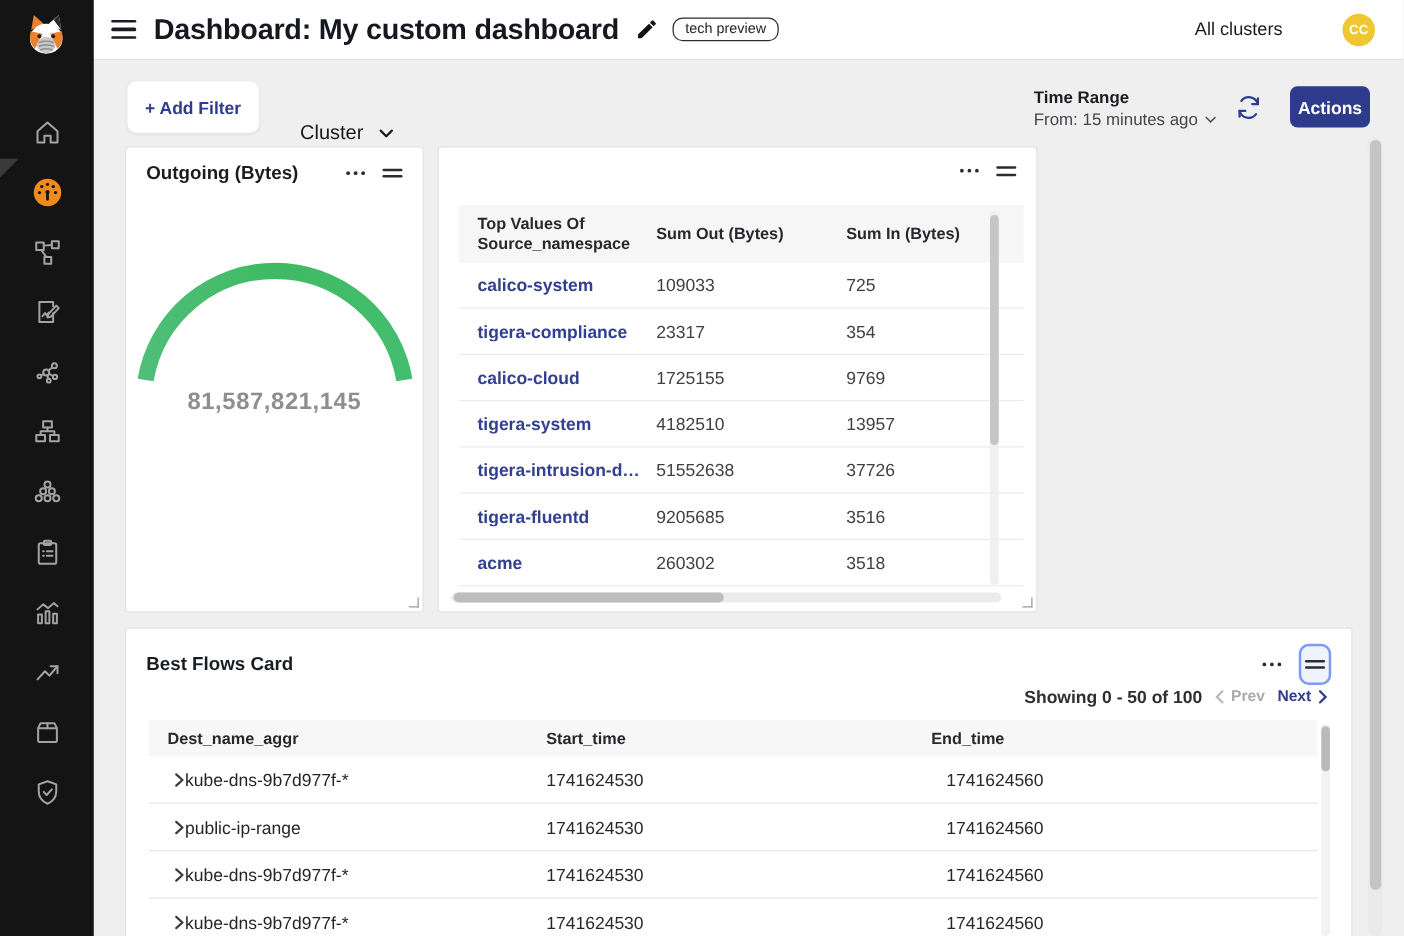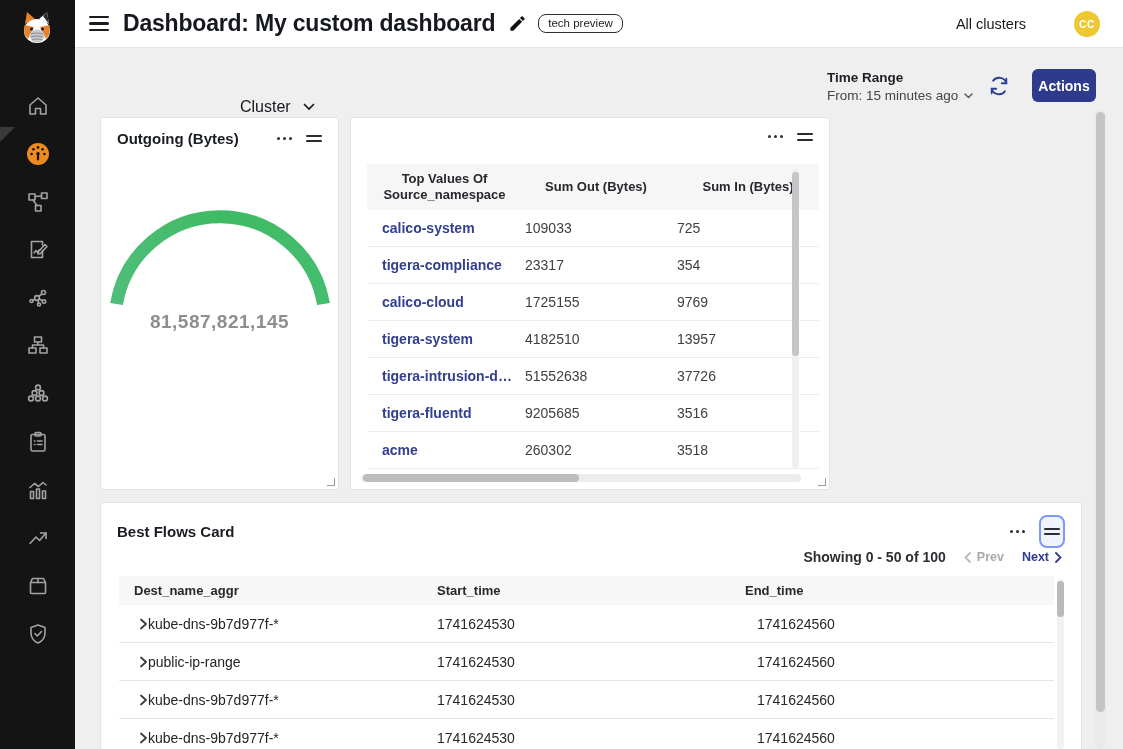--- a/index.html
+++ b/index.html
@@ -58,40 +58,40 @@
   .drag-handle i { width:16px; height:2px; background:#2c2c2e; border-radius:1px; }
 
   #card-outgoing { left:100px; top:117px; width:239px; height:373px; }
   .gauge-wrap { position:absolute; left:9px; top:82px; width:220px; height:130px; }
   .gauge-value { position:absolute; left:0; top:193px; width:100%; text-align:center;
                  font-size:19px; font-weight:700; color:#8e8e90; letter-spacing:.5px; }
 
   #card-datavol { left:350px; top:117px; width:480px; height:373px; }
   .dv-table { position:absolute; left:16px; top:46px; width:452px; }
   .dv-header { display:grid; grid-template-columns:150px 150px 1fr; align-items:center;
-               min-height:46px; background:#f6f6f7; font-size:13px; font-weight:700; color:#26282c; line-height:1.25;text-align:center; }
+               min-height:46px; background:#f6f6f7; font-size:13px; font-weight:700; color:#26282c; line-height:1.25; }
   .dv-header .h1 { padding-left:15px; padding-right:10px; }
   .dv-header .h2 { padding-left:8px; }
   .dv-header .h3 { padding-left:10px; }
   .dv-row { display:grid; grid-template-columns:150px 150px 1fr; align-items:center;
             height:37px; border-bottom:1px solid #ececee; }
   .dv-row .ns { padding-left:15px; padding-right:6px; font-size:14px; font-weight:700; color:#32408f;
                 white-space:nowrap; overflow:hidden; cursor:pointer; }
   .dv-row .num { padding-left:8px; font-size:14px; color:#404040; }
   .dv-row .num3 { padding-left:10px; }
   .dv-vscroll { position:absolute; left:441px; top:51px; width:7px; height:299px; background:#f0f0f1; border-radius:4px; }
   .dv-vscroll .thumb { position:absolute; left:0; top:3px; width:7px; height:184px; background:#c6c6c8; border-radius:4px; cursor:grab; }
   .dv-hscroll { position:absolute; left:10px; top:356px; width:440px; height:8px; background:#ececee; border-radius:4px; }
   .dv-hscroll .thumb { position:absolute; left:2px; top:0; width:216px; height:8px; background:#bdbdbf; border-radius:4px; cursor:grab; }
 
   #card-bestflows { left:100px; top:502px; width:982px; height:262px; }
   .bf-handle-box { width:26px; height:33px; border:2px solid #7d99f5; border-radius:8px; background:#eef3fe;
                    display:flex; align-items:center; justify-content:center; cursor:grab; }
   .bf-handle-box .drag-handle { padding:0; }
-  .bf-pagination { position:absolute; right:19px; top:46px; display:flex; align-items:center; gap:18px; }
+  .bf-pagination { position:absolute; right:19px; top:46px; display:flex; align-items:center; gap:10px; }
   .bf-showing { font-size:14px; font-weight:600; color:#2d2f33; }
   .pg-prev { display:flex; align-items:center; gap:6px; color:#aaaaac; font-size:12.5px; font-weight:700; cursor:default; }
   .pg-next { display:flex; align-items:center; gap:6px; color:#2f3c8e; font-size:12.5px; font-weight:700; cursor:pointer; }
   .bf-table { position:absolute; left:18px; top:73px; width:935px; }
   .bf-header { display:grid; grid-template-columns:300px 310px 1fr; align-items:center; height:29px;
                background:#f7f7f8; font-size:13px; font-weight:700; color:#26282c; }
   .bf-header .h1 { padding-left:15px; }
   .bf-header .h2 { padding-left:18px; }
   .bf-header .h3 { padding-left:16px; }
   .bf-row { display:grid; grid-template-columns:300px 310px 1fr; align-items:center; height:38px;
@@ -239,20 +239,21 @@
     <span class="pencil">
       <svg width="19" height="19" viewBox="0 0 24 24" fill="#121212">
         <path d="M3 17.3 V21 H6.7 L17.8 9.9 L14.1 6.2 Z M20.7 7 a1.2 1.2 0 0 0 0-1.7 L18.7 3.3 a1.2 1.2 0 0 0-1.7 0 L15.1 5.2 L18.8 8.9 Z"></path>
       </svg>
     </span>
     <span class="badge">tech preview</span>
     <span class="scope">All clusters</span>
     <div class="avatar">CC</div>
   </header>
 
+  <button class="btn-add-filter">+ Add Filter</button>
   <div class="cluster-dd">
     <span>Cluster</span>
     <svg width="12" height="8" viewBox="0 0 12 8">
       <path d="M1.5 1.5 L6 6 L10.5 1.5" stroke="#16181c" stroke-width="1.7" fill="none" stroke-linecap="round"></path>
     </svg>
   </div>
   <div class="time-range">
     <div class="tr-label">Time Range</div>
     <div class="tr-value">
       <span>From: 15 minutes ago</span>

